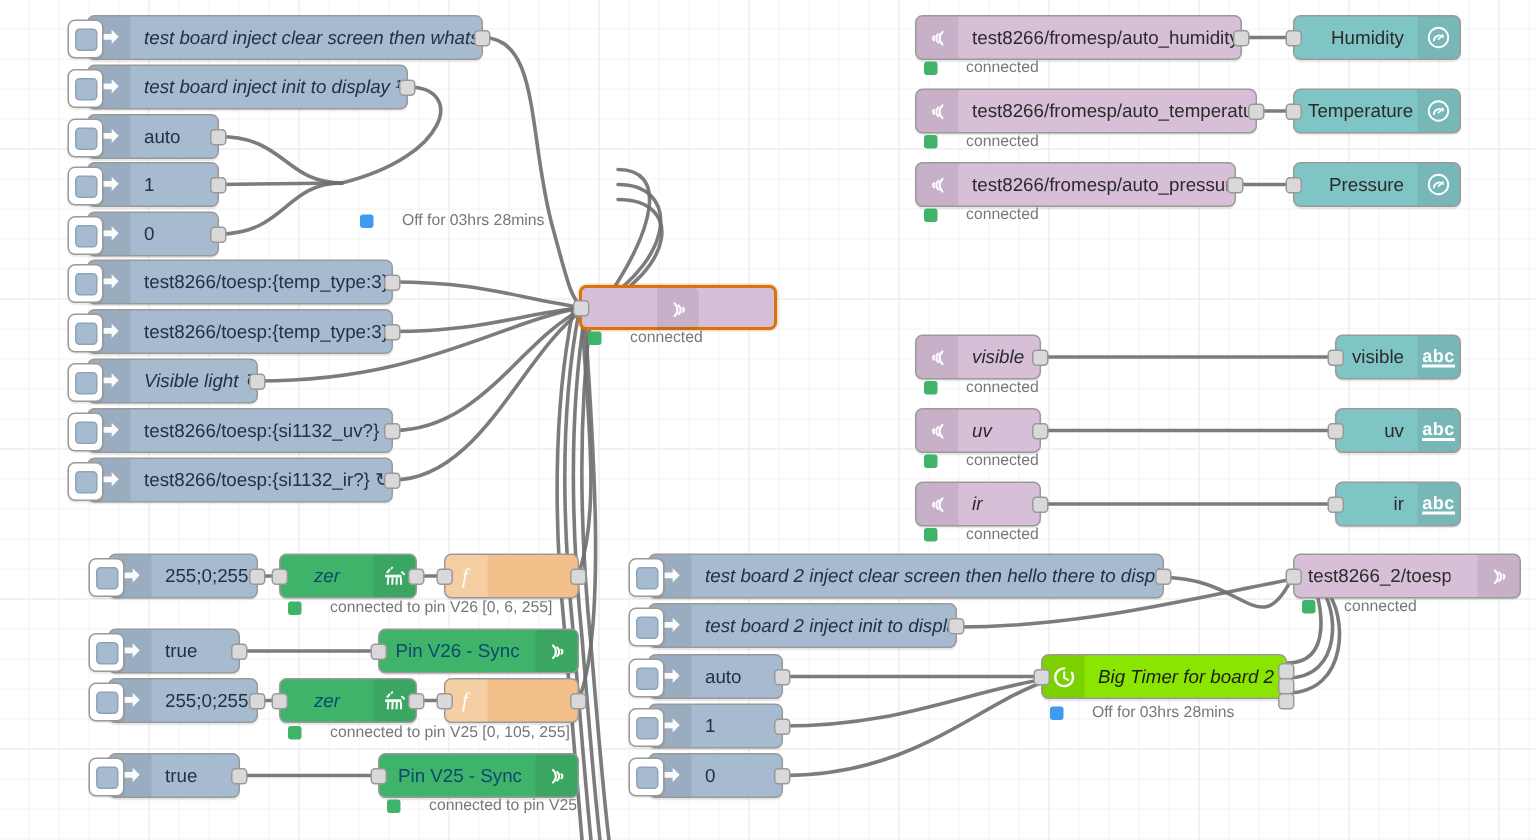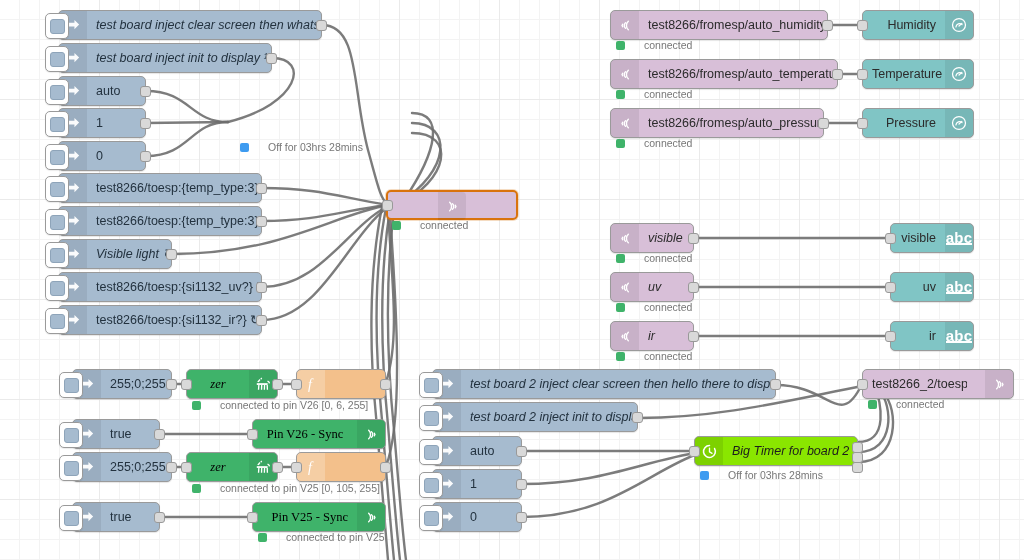--- a/index.html
+++ b/index.html
@@ -63,32 +63,32 @@
   
   .n-mqtt{background:#d8bfd8;}
   .n-mqtt .lbl{color:#2b2b2b;}
   .n-mqtt .lbl.it{font-style:italic;}
   .n-mqtt.sel{border:2px solid #d9730d;box-shadow:0 0 0 1px rgba(217,115,13,.25);}
 
   
   .n-ui{background:#80c5c5;}
   .n-ui .lbl{text-align:right;}
   .abcico{
-    font-size:15px;font-weight:bold;color:#ffffff;
+    font-size:12px;font-weight:bold;color:#ffffff;
     border-bottom:2px solid #ffffff;line-height:11px;letter-spacing:.3px;
   }
 
   
   .n-timer{background:#8ae600;}
   .n-timer .lbl{font-style:italic;color:#1d1d1d;}
   .n-timer .icobox{background:rgba(0,0,0,.09);}
 
   
   .n-blynk{background:#3fb36a;}
-  .n-blynk .lbl{color:#000000;font-family:Liberation Serif, serif;}
+  .n-blynk .lbl{color:#0c4a6e;}
   .n-blynk .lbl.it{font-style:italic;}
 
   
   .n-func{background:#f3c08b;}
   .n-func .icobox{background:rgba(255,255,255,.22);}
 
   
   .port{
     position:absolute;width:11px;height:11px;box-sizing:border-box;
     background:#d9d9d9;border:1px solid #999999;border-radius:3px;

